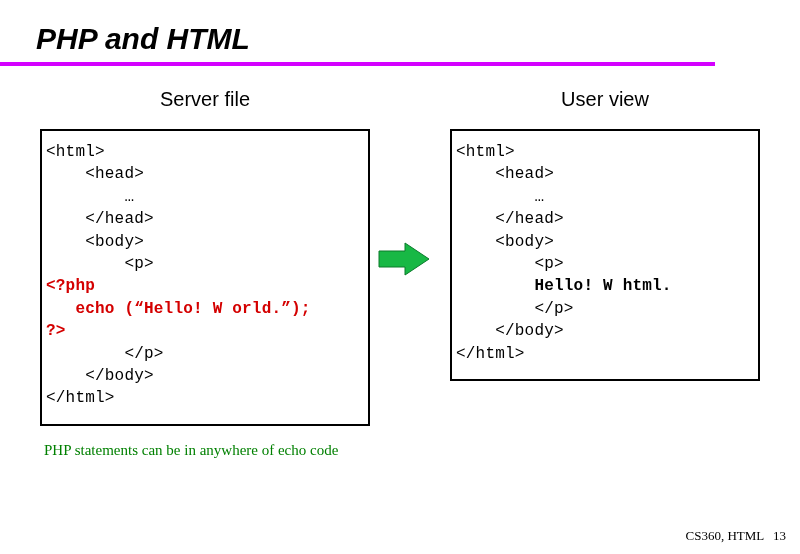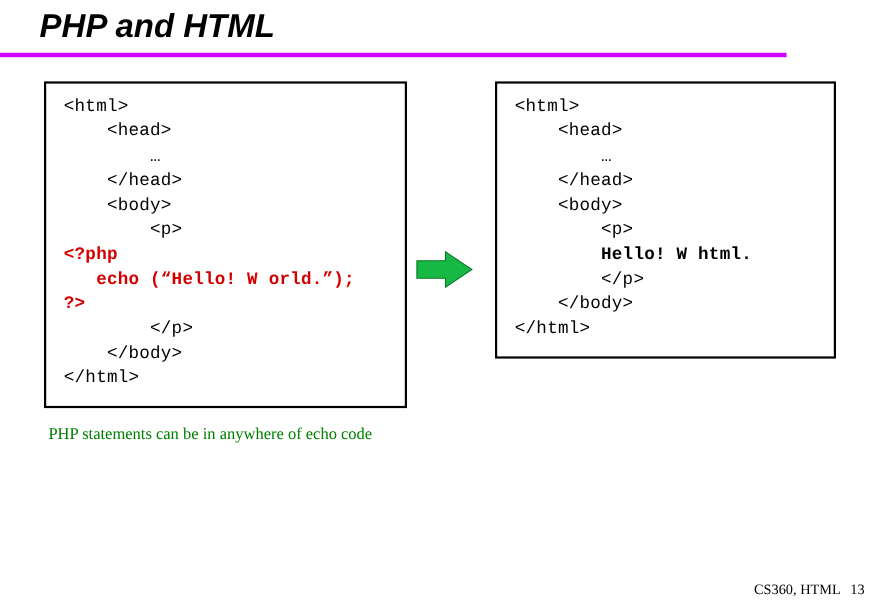--- a/index.html
+++ b/index.html
@@ -5,21 +5,21 @@
   * { margin: 0; padding: 0; box-sizing: border-box; }
   body {
     width: 800px;
     height: 554px;
     background: #fff;
     font-family: Arial, Helvetica, sans-serif;
     position: relative;
     overflow: hidden;
   }
   .title-wrap {
-    padding: 8px 0 6px 36px;
+    padding: 22px 0 6px 36px;
   }
   .title {
     font-size: 30px;
     font-weight: bold;
     font-style: italic;
     color: #000;
   }
   .underline {
     height: 4px;
     background: #d400ff;
@@ -41,21 +41,21 @@
   .col-right { width: 310px; margin-left: 80px; }
   .col-label {
     font-size: 20px;
     font-family: Arial, sans-serif;
     color: #000;
     margin-bottom: 18px;
   }
   .code-box {
     border: 2px solid #000;
     width: 100%;
-    padding: 10px 8px 14px 16px;
+    padding: 10px 8px 14px 4px;
     font-family: "Courier New", monospace;
     font-size: 16px;
     line-height: 1.4;
     white-space: pre;
     color: #000;
     letter-spacing: 0.2px;
   }
   .code-box .red { color: #d40000; font-weight: bold; }
   .code-box .boldline { font-weight: bold; }
   .arrow {
@@ -86,20 +86,21 @@
 <body>
 
 <div class="title-wrap">
   <span class="title">PHP and HTML</span>
 </div>
 <div class="underline"></div>
 
 <div class="columns">
 
   <div class="col col-left">
+    <div class="col-label">Server file</div>
     <div class="code-box"><span>&lt;html&gt;</span>
 <span>    &lt;head&gt;</span>
 <span>        …</span>
 <span>    &lt;/head&gt;</span>
 <span>    &lt;body&gt;</span>
 <span>        &lt;p&gt;</span>
 <span class="red">&lt;?php</span>
 <span class="red">   echo (“Hello! W orld.”);</span>
 <span class="red">?&gt;</span>
 <span>        &lt;/p&gt;</span>
@@ -107,20 +108,21 @@
 <span>&lt;/html&gt;</span></div>
   </div>
 
   <div class="arrow">
     <svg viewBox="0 0 56 36">
       <polygon points="4,10 30,10 30,2 54,18 30,34 30,26 4,26" fill="#18b845" stroke="#0a7a2a" stroke-width="1"></polygon>
     </svg>
   </div>
 
   <div class="col col-right">
+    <div class="col-label">User view</div>
     <div class="code-box"><span>&lt;html&gt;</span>
 <span>    &lt;head&gt;</span>
 <span>        …</span>
 <span>    &lt;/head&gt;</span>
 <span>    &lt;body&gt;</span>
 <span>        &lt;p&gt;</span>
 <span class="boldline">        Hello! W html.</span>
 <span>        &lt;/p&gt;</span>
 <span>    &lt;/body&gt;</span>
 <span>&lt;/html&gt;</span></div>

